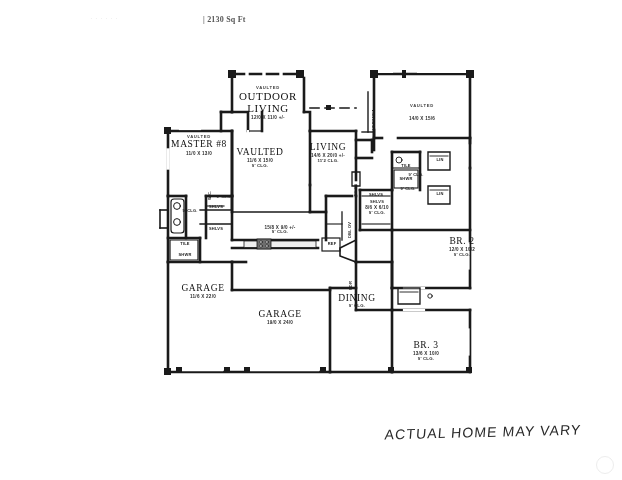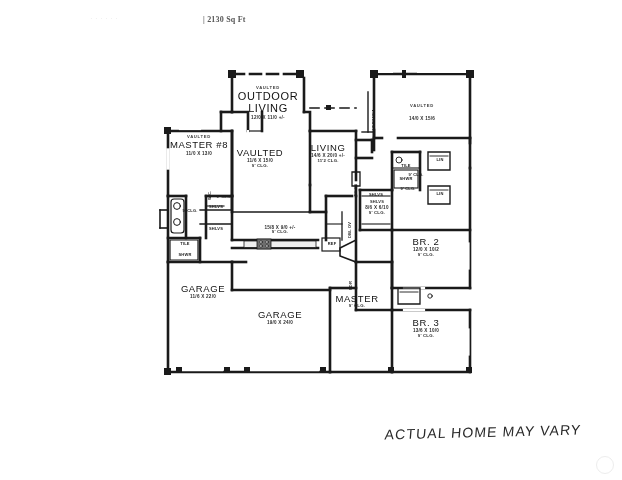--- a/index.html
+++ b/index.html
@@ -27,21 +27,21 @@
     white-space:nowrap;
     line-height:1.05;
     font-family:"Liberation Sans", sans-serif;
   }
   .lbl .vault{
     display:block;font-size:4.2px;letter-spacing:.7px;font-weight:bold;color:#3a3a3a;
     margin-bottom:1px;
   }
   .lbl .nm{
     display:block;font-size:11px;letter-spacing:.6px;color:#111;
-    font-family:Liberation Sans, sans-serif;
+    font-family:Liberation Serif, serif;
   }
   .lbl .nm.sm{font-size:9.5px;}
   .lbl .dim{
     display:block;font-size:4.6px;letter-spacing:.25px;font-weight:bold;color:#2b2b2b;margin-top:1.5px;
   }
   .lbl .clg{
     display:block;font-size:4.3px;letter-spacing:.2px;font-weight:bold;color:#2b2b2b;
   }
   .tiny{
     position:absolute;font-size:4px;font-weight:bold;color:#1d1d1d;
@@ -270,44 +270,44 @@
   <span class="nm sm">LIVING</span>
   <span class="dim">14/6 X 20/0 +/-</span>
   <span class="clg">11'2 CLG.</span>
 </div>
 
 <div class="lbl" style="left:240px;top:224px;width:80px;">
   <span class="dim">15/8 X 9/0 +/-</span>
   <span class="clg">9' CLG.</span>
 </div>
 
-<div class="lbl" style="left:394px;top:237px;width:64px;">
+<div class="lbl" style="left:394px;top:237px;width:64px;padding-left:36px;">
   <span class="nm sm">BR. 2</span>
   <span class="dim">12/0 X 10/2</span>
   <span class="clg">9' CLG.</span>
 </div>
 
-<div class="lbl" style="left:394px;top:318px;width:64px;">
+<div class="lbl" style="left:394px;top:341px;width:64px;">
   <span class="nm sm">BR. 3</span>
   <span class="dim">13/6 X 10/0</span>
   <span class="clg">9' CLG.</span>
 </div>
 
 <div class="lbl" style="left:170px;top:284px;width:66px;">
   <span class="nm sm">GARAGE</span>
   <span class="dim">11/6 X 22/0</span>
 </div>
 
 <div class="lbl" style="left:242px;top:310px;width:76px;">
   <span class="nm sm">GARAGE</span>
   <span class="dim">19/0 X 24/0</span>
 </div>
 
 <div class="lbl" style="left:332px;top:294px;width:50px;">
-  <span class="nm sm">MASTER</span>
+  <span class="nm sm">DINING</span>
   <span class="clg">9' CLG.</span>
 </div>
 
 <div class="lbl" style="left:358px;top:200px;width:38px;">
   <span class="clg" style="font-size:4px;">SHLVS</span>
   <span class="dim">8/6 X 6/10</span>
   <span class="clg">9' CLG.</span>
 </div>
 
 <div class="tiny" style="left:172px;top:241px;width:26px;">TILE</div>

